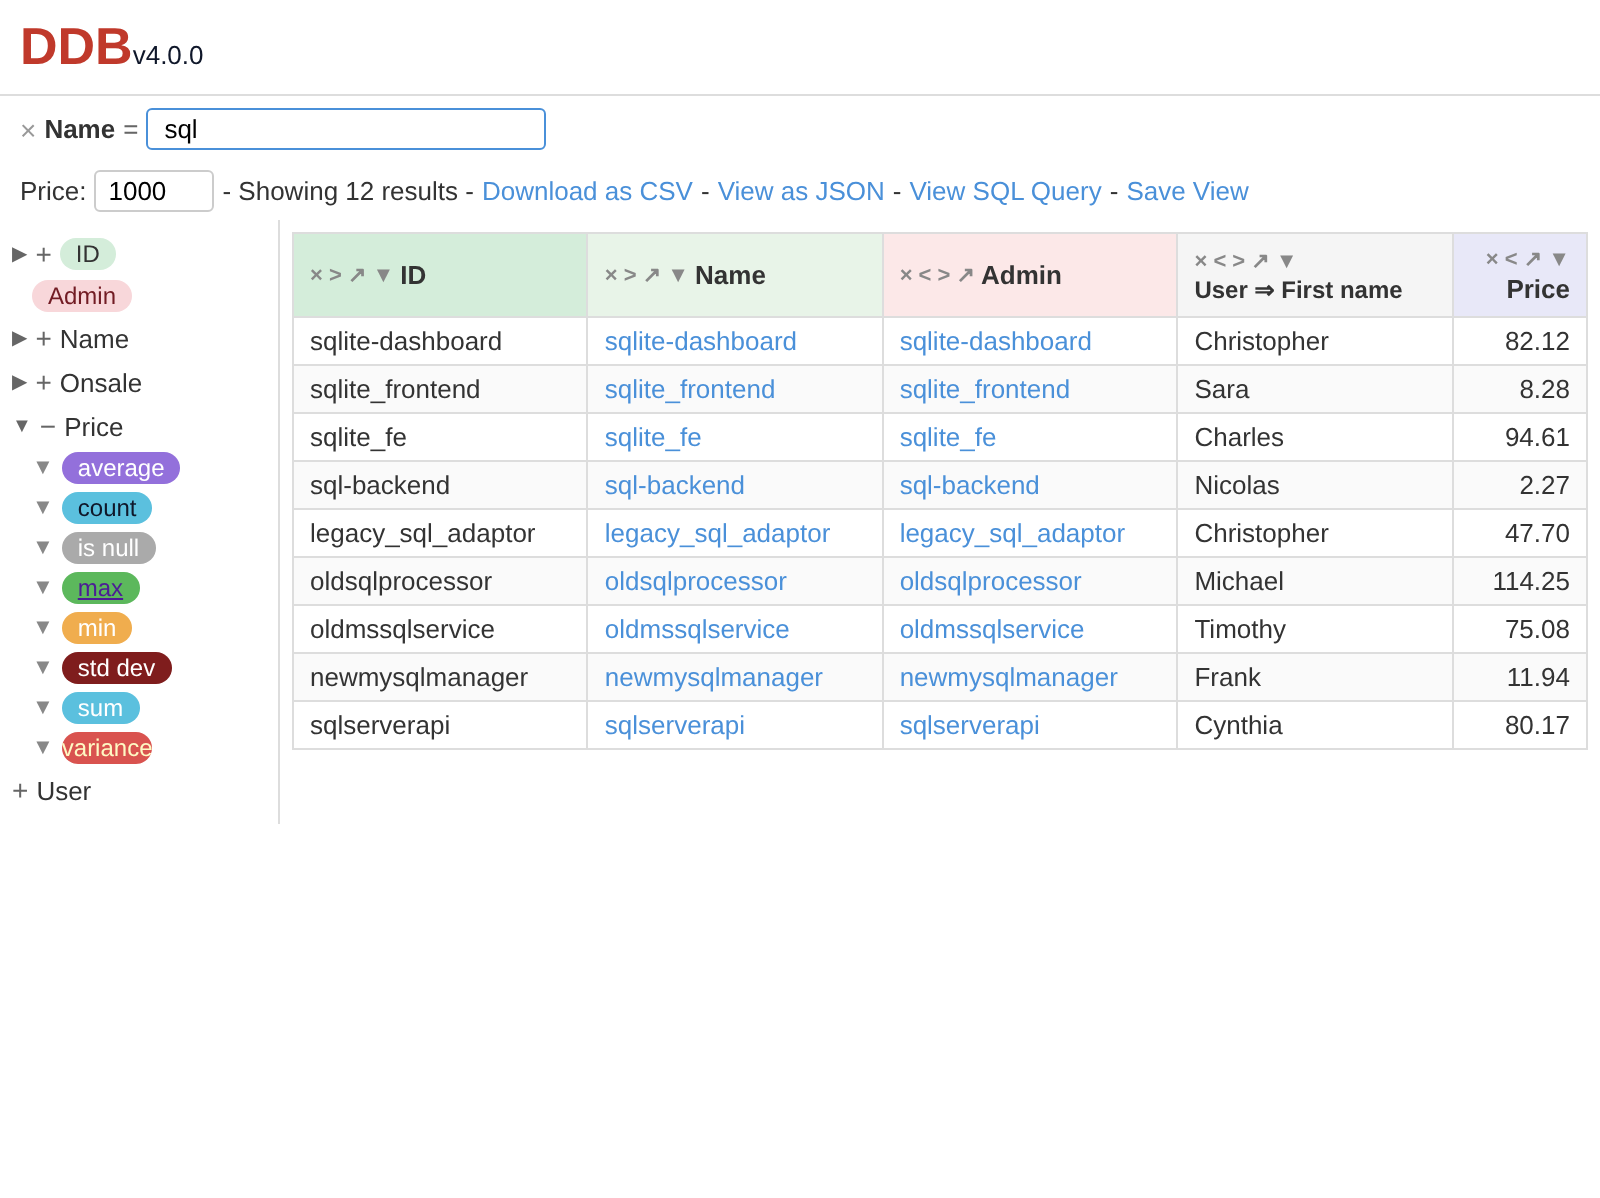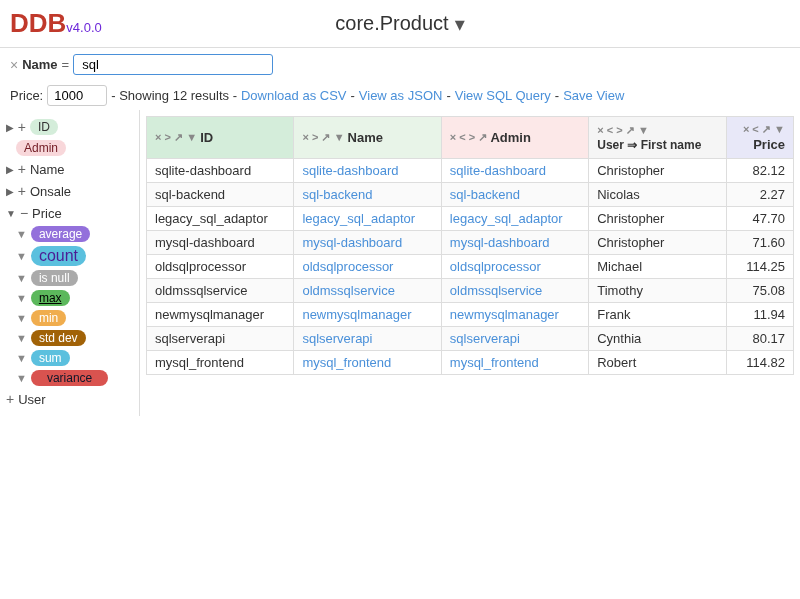--- a/index.html
+++ b/index.html
@@ -1,21 +1,21 @@
 <!DOCTYPE html>
 <html><head>
   <meta charset="utf-8">
   <style>
     * { box-sizing: border-box; margin: 0; padding: 0; }
     body { font-family: Arial, sans-serif; font-size: 13px; background: #fff; color: #333; width: 800px; min-height: 599px; }
     
     
     .header { display: flex; align-items: center; padding: 8px 10px; border-bottom: 1px solid #ddd; }
     .logo { font-size: 22px; font-weight: bold; color: #c0392b; margin-right: auto; }
-    .logo .version { font-size: 13px; color: #6d28d9; font-weight: normal; }
+    .logo .version { font-size: 13px; color: #0f172a; font-weight: normal; }
     .db-title { position: absolute; left: 50%; transform: translateX(-50%); font-size: 20px; color: #333; display: flex; align-items: center; gap: 6px; }
 
     
     .filter-bar { display: flex; align-items: center; padding: 6px 10px; gap: 6px; flex-wrap: wrap; }
     .filter-tag { display: flex; align-items: center; gap: 4px; font-size: 13px; }
     .filter-remove { color: #999; cursor: pointer; font-size: 14px; }
     .filter-field { font-weight: bold; }
     .filter-op-select { border: 1px solid #ccc; padding: 2px 6px; font-size: 13px; border-radius: 3px; background: #fff; }
     .filter-eq { color: #666; }
     .filter-value { border: 1px solid #4a90d9; padding: 2px 8px; font-size: 13px; border-radius: 3px; outline: none; min-width: 200px; }
@@ -46,24 +46,20 @@
     td.link-cell { color: #4a90d9; }
     td.num-cell { text-align: right; }
     tr:nth-child(even) { background: #fafafa; }
   </style>
 </head>
 <body>
 
 <div class="header" style="position:relative; display:flex; align-items:center;">
   <div class="logo">
     <span style="color:#c0392b; font-size:26px; font-weight:900;">DDB</span><span class="version">v4.0.0</span>
-  </div>
-  <div class="db-title" style="position:absolute; left:50%; transform:translateX(-50%); font-size:20px; display:flex; align-items:center; gap:6px;">
-    <span>core.Product</span>
-    <span style="cursor:pointer; color:#555;">▾</span>
   </div>
 </div>
 
 <div class="filter-bar">
   <div class="filter-tag">
     <span class="filter-remove" style="cursor:pointer;">×</span>
     <span class="filter-field">Name</span>
     <span class="filter-eq">=</span>
     <input class="filter-value" type="text" value="sql" style="">
   </div>
@@ -114,45 +110,45 @@
       <span class="minus-btn">−</span>
       <span>Price</span>
     </div>
     <div class="sidebar-children">
       <div class="sidebar-child">
         <span style="color:#888; font-size:11px;">▼</span>
         <span style="background:#9370db; color:#fff; border-radius:10px; padding:1px 8px; font-size:12px;">average</span>
       </div>
       <div class="sidebar-child">
         <span style="color:#888; font-size:11px;">▼</span>
-        <span style="background:#5bc0de; color:#4c1d95; border-radius:10px; padding:1px 8px; font-size:16px;">count</span>
+        <span style="background:#5bc0de; color:#0f172a; border-radius:10px; padding:1px 8px; font-size:12px;">count</span>
       </div>
       <div class="sidebar-child">
         <span style="color:#888; font-size:11px;">▼</span>
         <span style="background:#aaa; color:#fff; border-radius:10px; padding:1px 8px; font-size:12px;">is null</span>
       </div>
       <div class="sidebar-child">
         <span style="color:#888; font-size:11px;">▼</span>
-        <span style="background:#5cb85c; color:#000000; border-radius:10px; padding:1px 8px; font-size:12px;text-decoration:underline;">max</span>
+        <span style="background:#5cb85c; color:#4c1d95; border-radius:10px; padding:1px 8px; font-size:12px;text-decoration:underline;">max</span>
       </div>
       <div class="sidebar-child">
         <span style="color:#888; font-size:11px;">▼</span>
         <span style="background:#f0ad4e; color:#fff; border-radius:10px; padding:1px 8px; font-size:12px;">min</span>
       </div>
       <div class="sidebar-child">
         <span style="color:#888; font-size:11px;">▼</span>
-        <span style="background:#a16207; color:#fff; border-radius:10px; padding:1px 8px; font-size:12px;">std dev</span>
+        <span style="background:#7f1d1d; color:#fff; border-radius:10px; padding:1px 8px; font-size:12px;">std dev</span>
       </div>
       <div class="sidebar-child">
         <span style="color:#888; font-size:11px;">▼</span>
         <span style="background:#5bc0de; color:#fff; border-radius:10px; padding:1px 8px; font-size:12px;">sum</span>
       </div>
       <div class="sidebar-child">
         <span style="color:#888; font-size:11px;">▼</span>
-        <span style="background:#d9534f; color:#0f172a; border-radius:10px; padding:1px 16px; font-size:12px;">variance</span>
+        <span style="background:#d9534f; color:#fef9c3; border-radius:10px; padding:1px 0; font-size:12px;">variance</span>
       </div>
     </div>
 
     <div class="sidebar-item">
       <span class="plus-btn">+</span>
       <span>User</span>
     </div>
 
   </div>
 
@@ -194,41 +190,48 @@
       </thead>
       <tbody id="table-body">
       <tr>
     <td>sqlite-dashboard</td>
     <td class="link-cell" style="color:#4a90d9; cursor:pointer;">sqlite-dashboard</td>
     <td class="link-cell" style="color:#4a90d9; cursor:pointer;">sqlite-dashboard</td>
     <td>Christopher</td>
     <td class="num-cell">82.12</td>
   </tr>
           <tr>
+    <td>sqlite_frontend</td>
+    <td class="link-cell" style="color:#4a90d9; cursor:pointer;">sqlite_frontend</td>
+    <td class="link-cell" style="color:#4a90d9; cursor:pointer;">sqlite_frontend</td>
+    <td>Sara</td>
+    <td class="num-cell">8.28</td>
+  </tr>
+          <tr>
+    <td>sqlite_fe</td>
+    <td class="link-cell" style="color:#4a90d9; cursor:pointer;">sqlite_fe</td>
+    <td class="link-cell" style="color:#4a90d9; cursor:pointer;">sqlite_fe</td>
+    <td>Charles</td>
+    <td class="num-cell">94.61</td>
+  </tr>
+          <tr>
     <td>sql-backend</td>
     <td class="link-cell" style="color:#4a90d9; cursor:pointer;">sql-backend</td>
     <td class="link-cell" style="color:#4a90d9; cursor:pointer;">sql-backend</td>
     <td>Nicolas</td>
     <td class="num-cell">2.27</td>
   </tr>
           <tr>
     <td>legacy_sql_adaptor</td>
     <td class="link-cell" style="color:#4a90d9; cursor:pointer;">legacy_sql_adaptor</td>
     <td class="link-cell" style="color:#4a90d9; cursor:pointer;">legacy_sql_adaptor</td>
     <td>Christopher</td>
     <td class="num-cell">47.70</td>
   </tr>
           <tr>
-    <td>mysql-dashboard</td>
-    <td class="link-cell" style="color:#4a90d9; cursor:pointer;">mysql-dashboard</td>
-    <td class="link-cell" style="color:#4a90d9; cursor:pointer;">mysql-dashboard</td>
-    <td>Christopher</td>
-    <td class="num-cell">71.60</td>
-  </tr>
-          <tr>
     <td>oldsqlprocessor</td>
     <td class="link-cell" style="color:#4a90d9; cursor:pointer;">oldsqlprocessor</td>
     <td class="link-cell" style="color:#4a90d9; cursor:pointer;">oldsqlprocessor</td>
     <td>Michael</td>
     <td class="num-cell">114.25</td>
   </tr>
           <tr>
     <td>oldmssqlservice</td>
     <td class="link-cell" style="color:#4a90d9; cursor:pointer;">oldmssqlservice</td>
     <td class="link-cell" style="color:#4a90d9; cursor:pointer;">oldmssqlservice</td>
@@ -242,24 +245,17 @@
     <td>Frank</td>
     <td class="num-cell">11.94</td>
   </tr>
           <tr>
     <td>sqlserverapi</td>
     <td class="link-cell" style="color:#4a90d9; cursor:pointer;">sqlserverapi</td>
     <td class="link-cell" style="color:#4a90d9; cursor:pointer;">sqlserverapi</td>
     <td>Cynthia</td>
     <td class="num-cell">80.17</td>
   </tr>
-          <tr>
-    <td>mysql_frontend</td>
-    <td class="link-cell" style="color:#4a90d9; cursor:pointer;">mysql_frontend</td>
-    <td class="link-cell" style="color:#4a90d9; cursor:pointer;">mysql_frontend</td>
-    <td>Robert</td>
-    <td class="num-cell">114.82</td>
-  </tr>
         </tbody>
     </table>
   </div>
 
 </div>
 
 </body></html>

